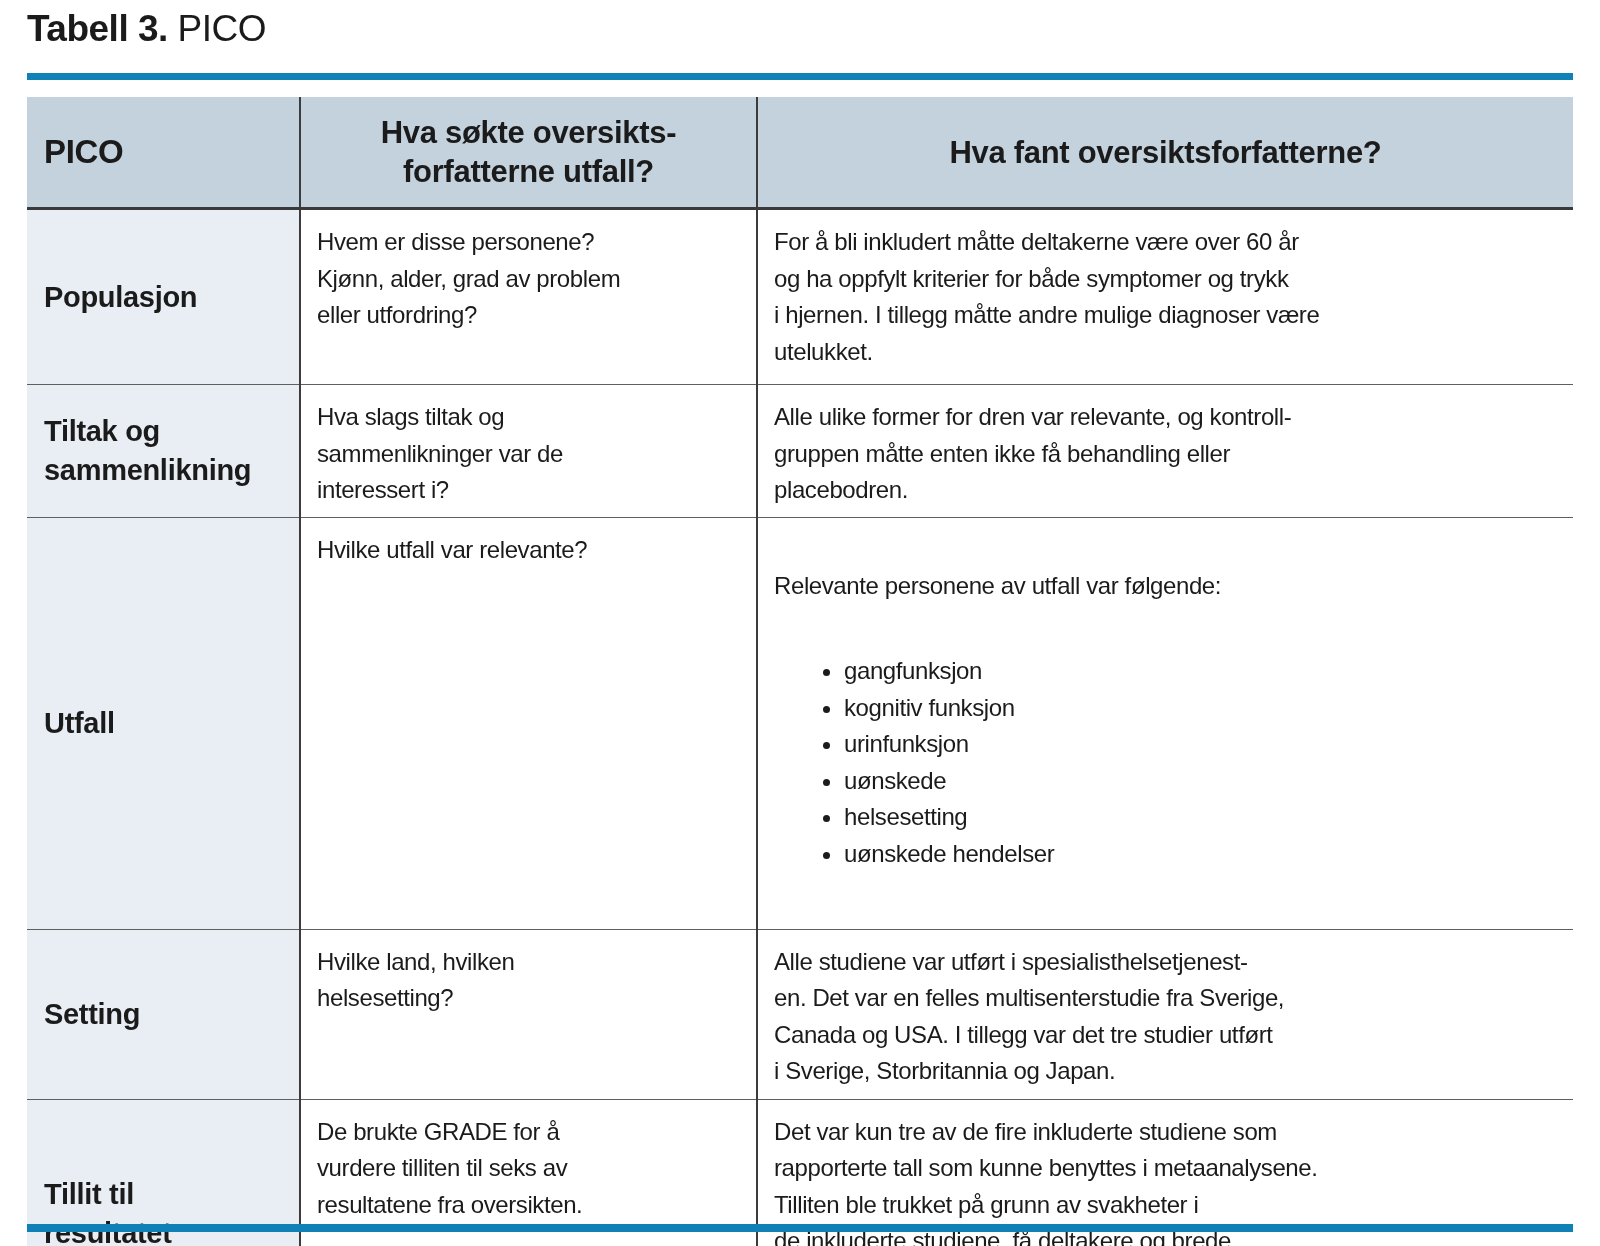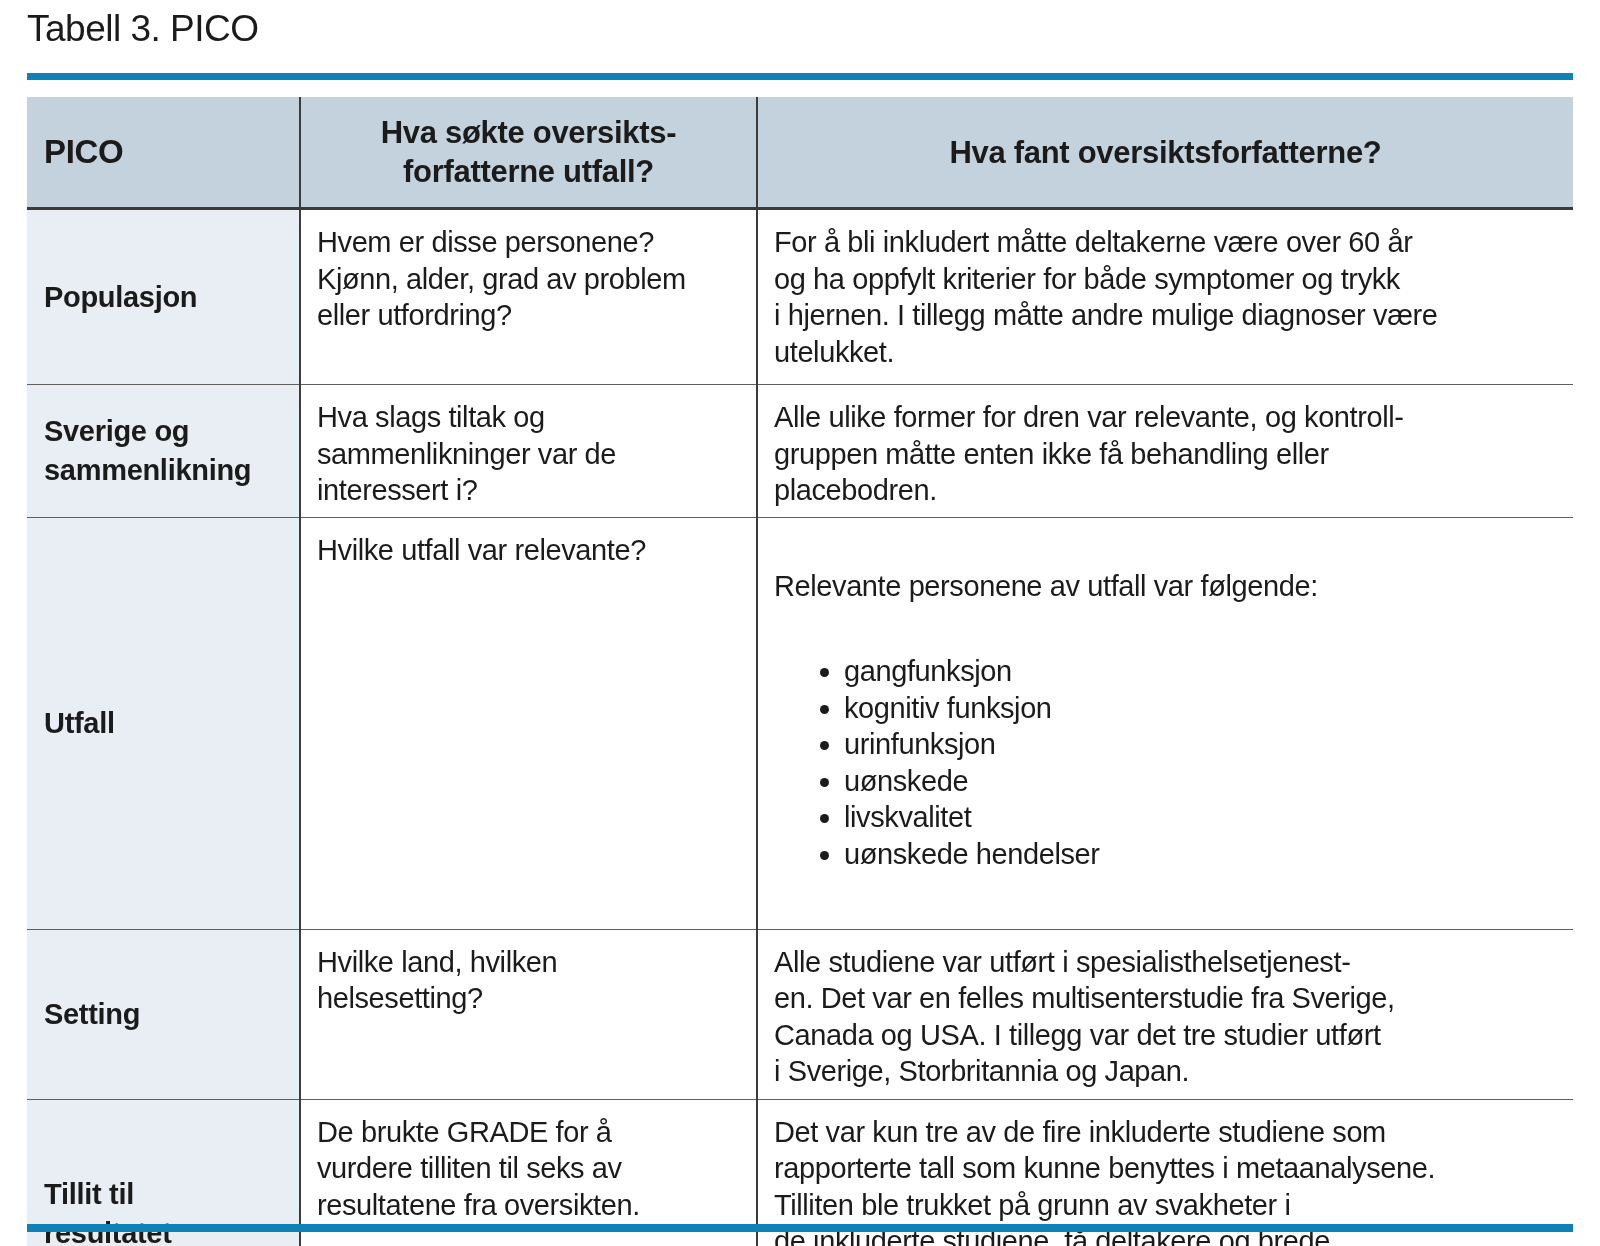--- a/index.html
+++ b/index.html
@@ -17,21 +17,21 @@
   }
 
   .page-title {
     position: absolute;
     left: 27px;
     top: 8px;
     font-size: 37px;
     letter-spacing: -0.5px;
     white-space: nowrap;
   }
-  .page-title .t-bold { font-weight: 400; }
+  .page-title .t-bold { font-weight: 700; }
   .page-title .t-reg  { font-weight: 400; }
 
   .rule {
     position: absolute;
     left: 27px;
     width: 1546px;
     background: #1081b6;
   }
   .rule-top    { top: 73px;  height: 7px; }
   .rule-bottom { top: 1224px; height: 8px; }
@@ -81,21 +81,21 @@
     line-height: 39px;
     vertical-align: middle;
     padding: 0 24px 0 17px;
     white-space: pre-line;
     letter-spacing: -0.3px;
   }
   td.sought-cell, td.found-cell {
     background: #ffffff;
     vertical-align: top;
     padding: 14px 14px 8px 16px;
-    font-size: 29px;
+    font-size: 24px;
     line-height: 36.5px;
     white-space: pre-line;
     letter-spacing: -0.4px;
   }
 
   tr.r-populasjon { height: 176px; }
   tr.r-tiltak     { height: 132px; }
   tr.r-utfall     { height: 278px; }
   tr.r-setting    { height: 170px; }
   tr.r-tillit     { height: 230px; }
@@ -136,35 +136,35 @@
       <td class="label-cell">Populasjon</td>
       <td class="sought-cell vline">Hvem er disse personene?
 Kjønn, alder, grad av problem
 eller utfordring?</td>
       <td class="found-cell vline">For å bli inkludert måtte deltakerne være over 60 år
 og ha oppfylt kriterier for både symptomer og trykk
 i hjernen. I tillegg måtte andre mulige diagnoser være
 utelukket.</td>
     </tr>
     <tr class="r-tiltak">
-      <td class="label-cell">Sverige og
+      <td class="label-cell">Tiltak og
 sammenlikning</td>
       <td class="sought-cell vline">Hva slags tiltak og
 sammenlikninger var de
 interessert i?</td>
       <td class="found-cell vline">Alle ulike former for dren var relevante, og kontroll-
 gruppen måtte enten ikke få behandling eller
 placebodren.</td>
     </tr>
     <tr class="r-utfall">
       <td class="label-cell">Utfall</td>
       <td class="sought-cell vline">Hvilke utfall var relevante?</td>
       <td class="found-cell vline">
         <div>Relevante personene av utfall var følgende:</div>
-        <ul class="outcome-list"><li>gangfunksjon</li><li>kognitiv funksjon</li><li>urinfunksjon</li><li>uønskede</li><li>livskvalitet</li><li>uønskede hendelser</li></ul>
+        <ul class="outcome-list"><li>gangfunksjon</li><li>kognitiv funksjon</li><li>urinfunksjon</li><li>uønskede</li><li>helsesetting</li><li>uønskede hendelser</li></ul>
       </td>
     </tr>
     <tr class="r-setting">
       <td class="label-cell">Setting</td>
       <td class="sought-cell vline">Hvilke land, hvilken
 helsesetting?</td>
       <td class="found-cell vline">Alle studiene var utført i spesialisthelsetjenest-
 en. Det var en felles multisenterstudie fra Sverige,
 Canada og USA. I tillegg var det tre studier utført
 i Sverige, Storbritannia og Japan.</td>

